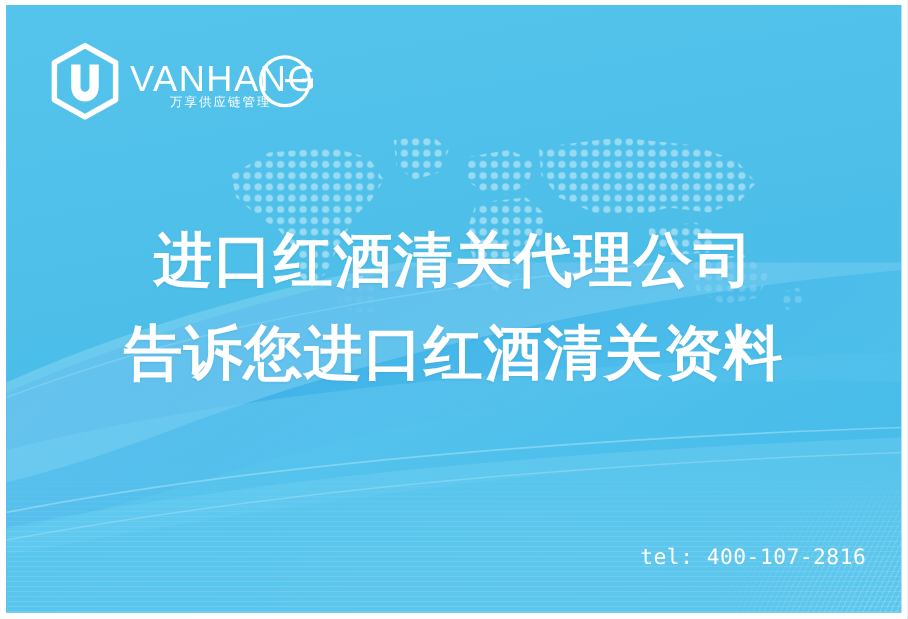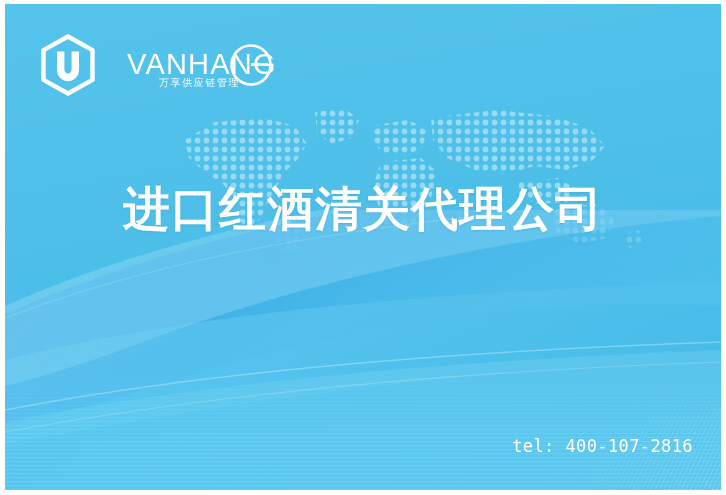--- a/index.html
+++ b/index.html
@@ -112,21 +112,20 @@
   }
 
   
   .logo {
     position: absolute;
     left: 33px;
     top: 30px;
     display: flex;
     align-items: center;
     height: 62px;
-    gap: 23px;
   }
   .logo-mark {
     width: 60px;
     height: 62px;
     flex: 0 0 auto;
   }
   .logo-mark svg { display: block; width: 100%; height: 100%; }
 
   .logo-type {
     position: relative;
@@ -287,18 +286,19 @@
           <circle cx="126" cy="31" r="19.5" fill="none" stroke="#ffffff" stroke-width="2.6"></circle>
           <rect x="126" y="29.2" width="17" height="2.6" fill="#ffffff"></rect>
         </svg>
         <div class="logo-word">VANHANG</div>
         <div class="logo-sub">万享供应链管理</div>
       </div>
     </div>
 
     <div class="headline">
       <span class="headline-line">进口红酒清关代理公司</span>
+      <span class="headline-line">告诉您进口红酒清关资料</span>
     </div>
 
     <div class="tel">tel: 400-107-2816</div>
 
   </div>
 </div>
 
 </body></html>

